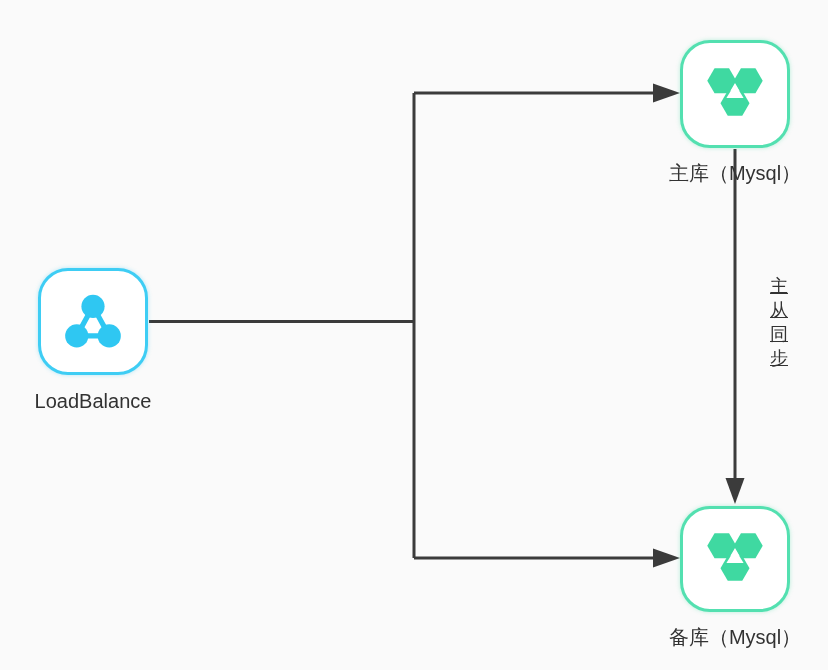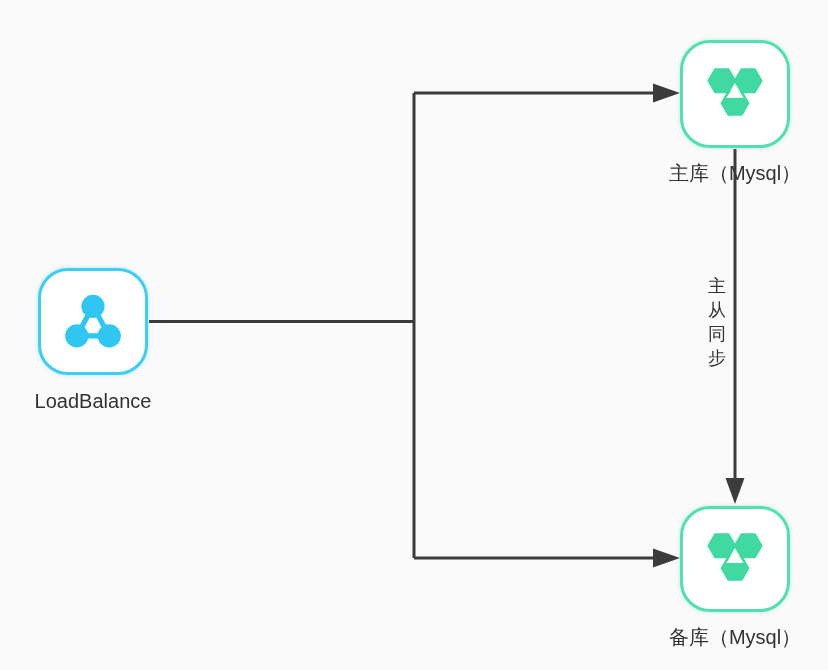--- a/index.html
+++ b/index.html
@@ -121,15 +121,15 @@
       <g class="hex-fill">
         <polygon points="19,11 41,11 52,30 41,49 19,49 8,30"></polygon>
         <polygon points="59,11 81,11 92,30 81,49 59,49 48,30"></polygon>
         <polygon points="39,45 61,45 72,64 61,83 39,83 28,64"></polygon>
       </g>
       <polygon class="white-fill" points="50,35 63,56 37,56"></polygon>
     </svg>
   </div>
   <div class="node-label" style="left:635px; top:626px;">备库（Mysql）</div>
 
-  <div class="sync-label" style="left:707px; top:274px;">主从同步</div>
+  <div class="sync-label" style="left:769px; top:274px;text-decoration:underline;">主从同步</div>
 
 </div>
 
 </body></html>

